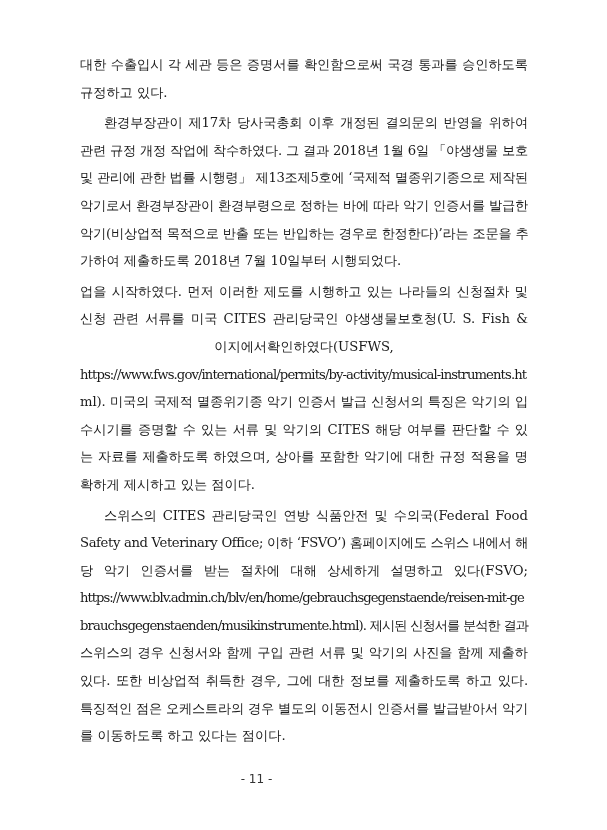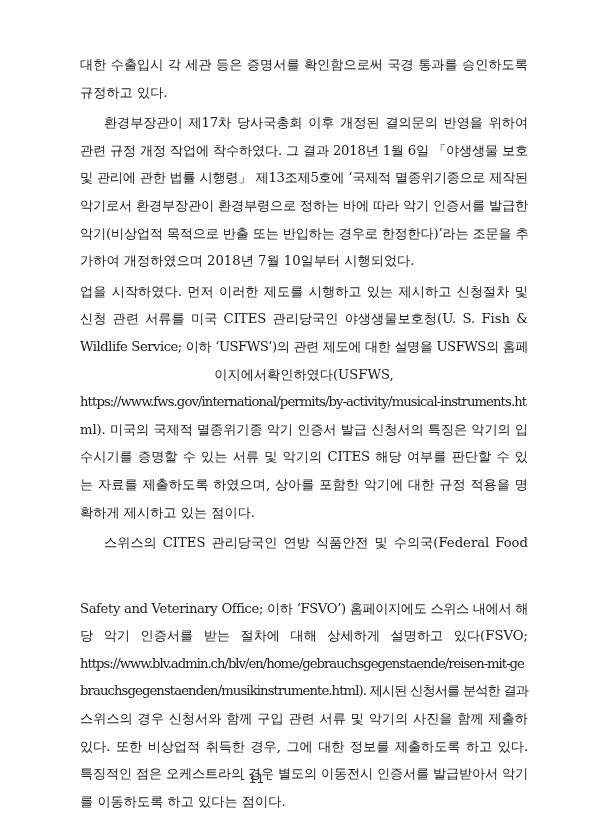--- a/index.html
+++ b/index.html
@@ -32,45 +32,44 @@
     <div class="line last">규정하고 있다.</div>
   </div>
   <div class="gap"></div>
 
   <div>
     <div class="line indent" style="letter-spacing: -0.1px;">환경부장관이 제17차 당사국총회 이후 개정된 결의문의 반영을 위하여</div>
     <div class="line" style="letter-spacing: -0.2px;">관련 규정 개정 작업에 착수하였다. 그 결과 2018년 1월 6일 「야생생물 보호</div>
     <div class="line" style="letter-spacing: -0.3px;">및 관리에 관한 법률 시행령」 제13조제5호에 ‘국제적 멸종위기종으로 제작된</div>
     <div class="line" style="letter-spacing: -0.2px;">악기로서 환경부장관이 환경부령으로 정하는 바에 따라 악기 인증서를 발급한</div>
     <div class="line" style="letter-spacing: -0.2px;">악기(비상업적 목적으로 반출 또는 반입하는 경우로 한정한다)’라는 조문을 추</div>
-    <div class="line last">가하여 개정하였으며 2018년 7월 10일부터 시행되었다.</div>
+    <div class="line last">가하여 제출하도록 2018년 7월 10일부터 시행되었다.</div>
   </div>
   <div class="gap"></div>
 
   <div>
-    <div class="line">업을 시작하였다. 먼저 이러한 제도를 시행하고 있는 제시하고 신청절차 및</div>
+    <div class="line">업을 시작하였다. 먼저 이러한 제도를 시행하고 있는 나라들의 신청절차 및</div>
     <div class="line">신청 관련 서류를 미국 CITES 관리당국인 야생생물보호청(U. S. Fish &amp;</div>
-    <div class="line" style="letter-spacing: -0.5px;">Wildlife Service; 이하 ‘USFWS’)의 관련 제도에 대한 설명을 USFWS의 홈페</div>
     <div class="line" style="display:flex;justify-content:center;">
       <span>이지에서</span>
       <span>확인하였다(USFWS,</span>
     </div>
     <div class="line" style="letter-spacing: -0.9px;">
       <span class="link">https://www.fws.gov/international/permits/by-activity/musical-instruments.ht</span>
     </div>
     <div class="line" style="letter-spacing: -0.1px;"><span class="link">ml</span><span>). 미국의 국제적 멸종위기종 악기 인증서 발급 신청서의 특징은 악기의 입</span></div>
     <div class="line">수시기를 증명할 수 있는 서류 및 악기의 CITES 해당 여부를 판단할 수 있</div>
     <div class="line">는 자료를 제출하도록 하였으며, 상아를 포함한 악기에 대한 규정 적용을 명</div>
     <div class="line last">확하게 제시하고 있는 점이다.</div>
   </div>
   <div class="gap"></div>
 
   <div>
     <div class="line indent">스위스의 CITES 관리당국인 연방 식품안전 및 수의국(Federal Food</div>
-    <div class="line" style="letter-spacing: -0.4px; margin-top: 38px;">Safety and Veterinary Office; 이하 ‘FSVO’) 홈페이지에도 스위스 내에서 해</div>
+    <div class="line" style="letter-spacing: -0.4px;">Safety and Veterinary Office; 이하 ‘FSVO’) 홈페이지에도 스위스 내에서 해</div>
     <div class="line">당 악기 인증서를 받는 절차에 대해 상세하게 설명하고 있다(FSVO;</div>
     <div class="line" style="letter-spacing: -1px;">
       <span class="link">https://www.blv.admin.ch/blv/en/home/gebrauchsgegenstaende/reisen-mit-ge</span>
     </div>
     <div class="line" style="letter-spacing: -0.9px;"><span class="link">brauchsgegenstaenden/musikinstrumente.html</span><span>). 제시된 신청서를 분석한 결과</span></div>
     <div class="line">스위스의 경우 신청서와 함께 구입 관련 서류 및 악기의 사진을 함께 제출하</div>
     <div class="line" style="letter-spacing: -0.1px;">있다. 또한 비상업적 취득한 경우, 그에 대한 정보를 제출하도록 하고 있다.</div>
     <div class="line" style="letter-spacing: -0.2px;">특징적인 점은 오케스트라의 경우 별도의 이동전시 인증서를 발급받아서 악기</div>
     <div class="line last">를 이동하도록 하고 있다는 점이다.</div>
   </div>

